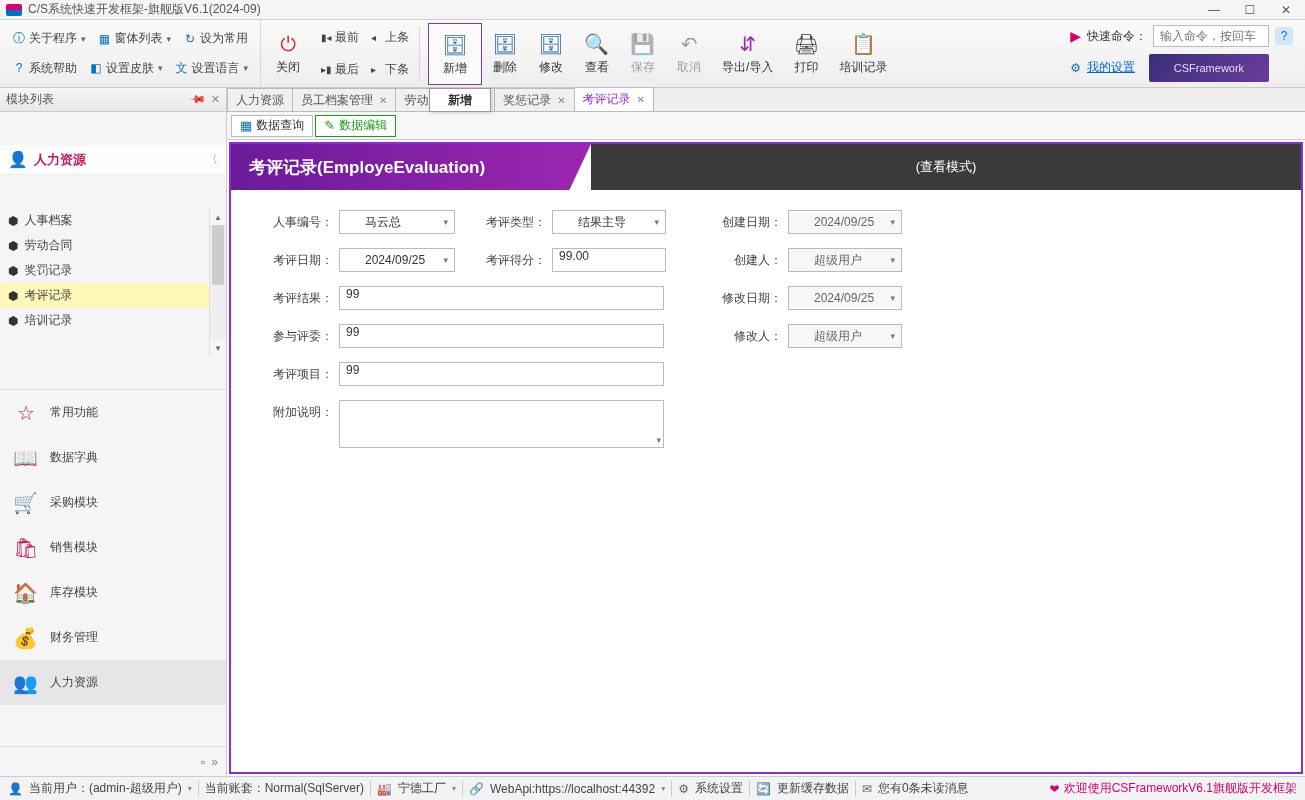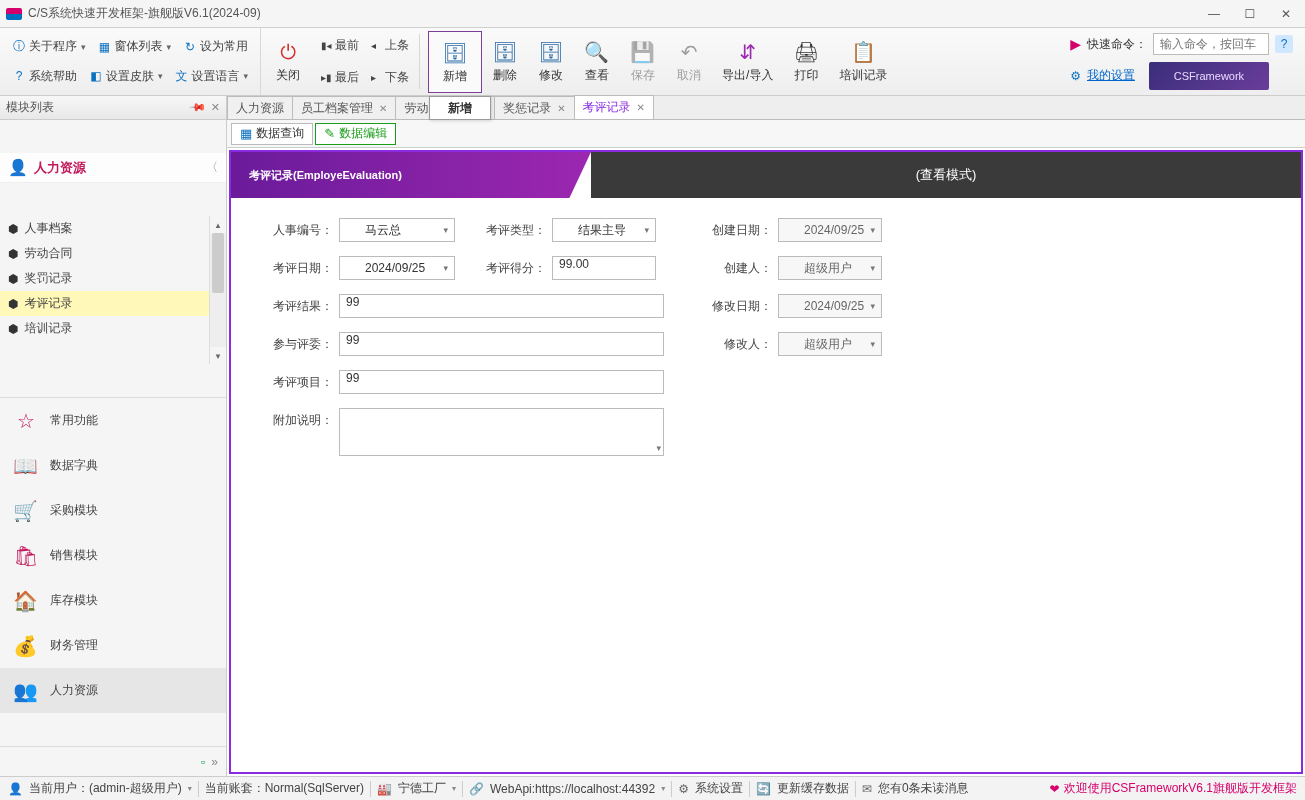--- a/index.html
+++ b/index.html
@@ -1,17 +1,17 @@
 <!DOCTYPE html>
 <html><head>
 <meta charset="utf-8">
 <style>
 * { box-sizing: border-box; margin: 0; padding: 0; font-family: "Microsoft YaHei", sans-serif; }
 body { background: #f0f0f0; font-size: 12px; color: #333; width: 1305px; height: 800px; overflow: hidden; display: flex; flex-direction: column; }
-.titlebar { height: 28px; background: #f5f5f5; display: flex; align-items: center; padding: 0 6px; border-bottom: 1px solid #d0d0d0; }
+.titlebar { height: 20px; background: #f5f5f5; display: flex; align-items: center; padding: 0 6px; border-bottom: 1px solid #d0d0d0; }
 .titlebar .app-icon { width: 16px; height: 12px; background: linear-gradient(180deg,#d6006c 50%,#0070c0 50%); margin-right: 6px; border-radius: 2px; display: inline-block; }
 .titlebar-title { flex: 1; font-size: 12px; color: #555; }
 .win-btns { display: flex; gap: 22px; padding-right: 6px; }
 .win-btn { width: 14px; height: 14px; color: #555; cursor: pointer; display: flex; align-items: center; justify-content: center; font-size: 12px; }
 .menubar { height: 68px; background: linear-gradient(180deg,#fafafa,#eee); border-bottom: 1px solid #ccc; display: flex; align-items: stretch; padding: 0 4px; }
 .menu-left { display: flex; flex-direction: column; justify-content: space-around; padding: 4px 8px 4px 4px; border-right: 1px solid #d8d8d8; }
 .menu-left-row { display: flex; align-items: center; gap: 4px; height: 26px; }
 .menu-item { display: flex; align-items: center; gap: 3px; padding: 2px 4px; color: #444; cursor: pointer; white-space: nowrap; }
 .menu-item .mic { width: 14px; height: 14px; display: inline-flex; align-items: center; justify-content: center; color: #0a70c0; }
 .dd { font-size: 9px; color: #666; margin-left: 1px; }
@@ -61,32 +61,32 @@
 .tab.active { background: #fff; color: #8a2be2; height: 24px; position: relative; z-index: 2; }
 .tab .x { font-size: 10px; color: #888; }
 .popup-tab { position: absolute; top: 0px; height: 24px; background: #fff; border: 1px solid #999; padding: 0 18px; display: flex; align-items: center; font-weight: bold; color: #333; z-index: 5; box-shadow: 1px 1px 3px rgba(0,0,0,0.15); }
 .subtabs { height: 28px; background: #f7f7f7; border-bottom: 1px solid #ccc; display: flex; align-items: center; padding: 0 4px; gap: 2px; }
 .subtab { height: 22px; display: flex; align-items: center; gap: 4px; padding: 0 8px; border: 1px solid #bbb; background: #fff; cursor: pointer; }
 .subtab .sic { color: #0a70c0; font-size: 13px; }
 .subtab.active { color: #1a9d1a; border-color: #1a9d1a; }
 .subtab.active .sic { color: #1a9d1a; }
 .content { flex: 1; border: 2px solid #8a2be2; margin: 2px; background: #fff; display: flex; flex-direction: column; min-height: 0; }
 .hero { height: 46px; display: flex; align-items: center; }
-.hero-left { width: 360px; height: 100%; background: linear-gradient(90deg,#6a1b9a,#9c27b0); display: flex; align-items: center; padding: 0 18px; color: #fff; font-size: 11px; font-weight: bold; clip-path: polygon(0 0,100% 0,94% 100%,0 100%); }
+.hero-left { width: 360px; height: 100%; background: linear-gradient(90deg,#6a1b9a,#9c27b0); display: flex; align-items: center; padding: 0 18px; color: #fff; font-size: 17px; font-weight: bold; clip-path: polygon(0 0,100% 0,94% 100%,0 100%); }
 .hero-right { flex: 1; height: 100%; background: #3a3a3a; display: flex; align-items: center; justify-content: center; color: #fff; font-size: 13px; }
 .form-area { flex: 1; padding: 20px 20px; display: flex; gap: 10px; }
 .form-col { display: flex; flex-direction: column; gap: 14px; }
 .frow { display: flex; align-items: flex-start; gap: 6px; }
 .flbl { width: 82px; text-align: right; color: #444; padding-top: 4px; }
 .finp { height: 24px; border: 1px solid #bbb; padding: 0 6px; background: #fff; font-size: 12px; }
 .finp.ro { background: #f7f7f7; color: #666; }
 .finp.dd-inp { display: flex; align-items: center; justify-content: space-between; padding-left: 25px; }
 .finp .car { font-size: 9px; color: #777; }
 .finp-w1 { width: 116px; }
-.finp-w2 { width: 104px; }
+.finp-w2 { width: 114px; }
 .finp-w3 { width: 325px; }
 .ftxt { width: 325px; height: 48px; border: 1px solid #bbb; resize: none; position: relative; }
 .ftxt .car2 { position: absolute; bottom: 2px; right: 2px; font-size: 9px; color: #777; }
 .statusbar { height: 24px; background: #f3f3f3; border-top: 1px solid #ccc; display: flex; align-items: center; gap: 6px; padding: 0 8px; color: #444; font-size: 12px; }
 .statusbar .sep2 { width: 1px; height: 16px; background: #ccc; }
 .statusbar .sic2 { color: #666; }
 .statusbar .wel { color: #d6006c; margin-left: auto; display: flex; align-items: center; gap: 4px; }
 .statusbar .ddw { font-size: 8px; color: #888; }
 </style>
 </head>

